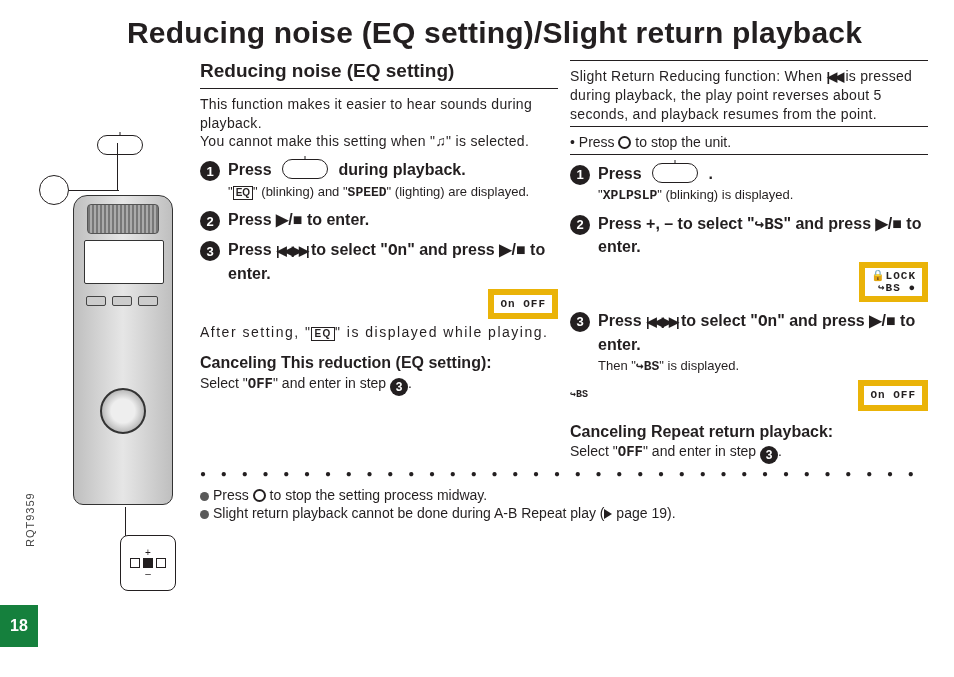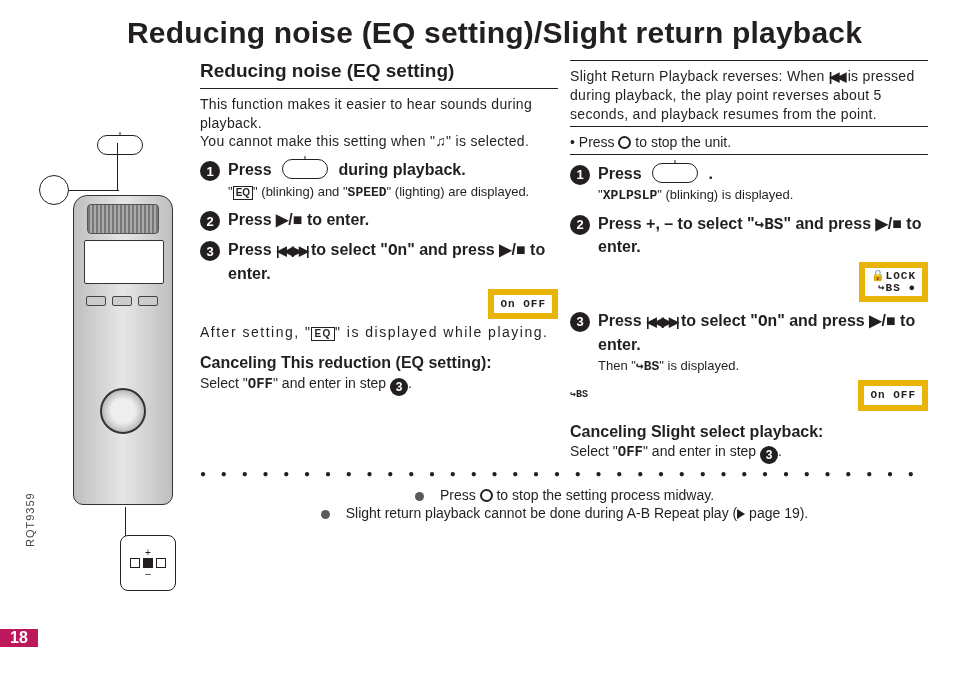--- a/index.html
+++ b/index.html
@@ -87,34 +87,34 @@
   .lcd-row { display:flex; justify-content:flex-end; margin:4px 0;}
   .dots {
     letter-spacing:6px;
     font-size:10px;
     color:#231f20;
     padding:4px 0 6px 200px;
     white-space:nowrap;
     overflow:hidden;
   }
   .notes { padding-left:200px; font-size:14px; }
-  .notes .bullet { display:flex; gap:16px; align-items:flex-start; margin:2px 0;justify-content:center;}
+  .notes .bullet { display:flex; gap:4px; align-items:flex-start; margin:2px 0;}
   .bullet-dot{
     width:9px;height:9px;border-radius:50%;background:#5a5a5a;
     margin-top:5px;flex-shrink:0;
   }
   .page-num {
     position:absolute;
     left:0;
     bottom:30px;
-    background:#be185d;
+    background:#15803d;
     color:#fff;
     font-weight:bold;
     font-size:16px;
-    padding:0 10px;
+    padding:12px 10px;
   }
   .sidecode {
     position:absolute;
     left:36px;
     bottom:130px;
     transform: rotate(-90deg);
     transform-origin:left bottom;
     font-size:11px;
     color:#444;
     letter-spacing:1px;
@@ -240,21 +240,21 @@
 
       <div class="subhead">Canceling This reduction (EQ setting):</div>
       <p>
         <span>Select "</span><span class="seg">OFF</span><span>" and enter in step </span><span class="numcircle-inline">3</span><span>.</span>
       </p>
     </div>
 
     <div class="col">
       <hr class="thinrule">
       <p class="intro">
-        <span>Slight Return Playback reverses: When </span><span class="icon-rew">|◀◀</span><span> is pressed during playback, the play point reverses about 5 seconds, and playback resumes from the point.</span>
+        <span>Slight Return Reducing function: When </span><span class="icon-rew">|◀◀</span><span> is pressed during playback, the play point reverses about 5 seconds, and playback resumes from the point.</span>
       </p>
       <hr class="thinrule">
       <p style="font-size:14px;">
         • <span>Press </span><span class="icon-stopcirc"></span><span> to stop the unit.</span>
       </p>
       <hr class="thinrule">
 
       <div class="step">
         <div class="numcircle">1</div>
         <div class="step-body">
@@ -293,21 +293,21 @@
           <div class="step-sub">
             <span>Then "</span><span class="seg">↪BS</span><span>" is displayed.</span>
           </div>
         </div>
       </div>
       <div class="lcd-row" style="align-items:center;gap:6px;">
         <span class="seg" style="font-size:10px;">↪BS</span>
         <div class="lcd seg">On  OFF</div>
       </div>
 
-      <div class="subhead">Canceling Slight select playback:</div>
+      <div class="subhead">Canceling Repeat return playback:</div>
       <p>
         <span>Select "</span><span class="seg">OFF</span><span>" and enter in step </span><span class="numcircle-inline">3</span><span>.</span>
       </p>
     </div>
   </div>
 
   <div class="dots">● ● ● ● ● ● ● ● ● ● ● ● ● ● ● ● ● ● ● ● ● ● ● ● ● ● ● ● ● ● ● ● ● ● ● ● ● ● ● ● ● ● ● ● ● ● ● ● ● ● ●</div>
 
   <div class="notes">
     <div class="bullet">

